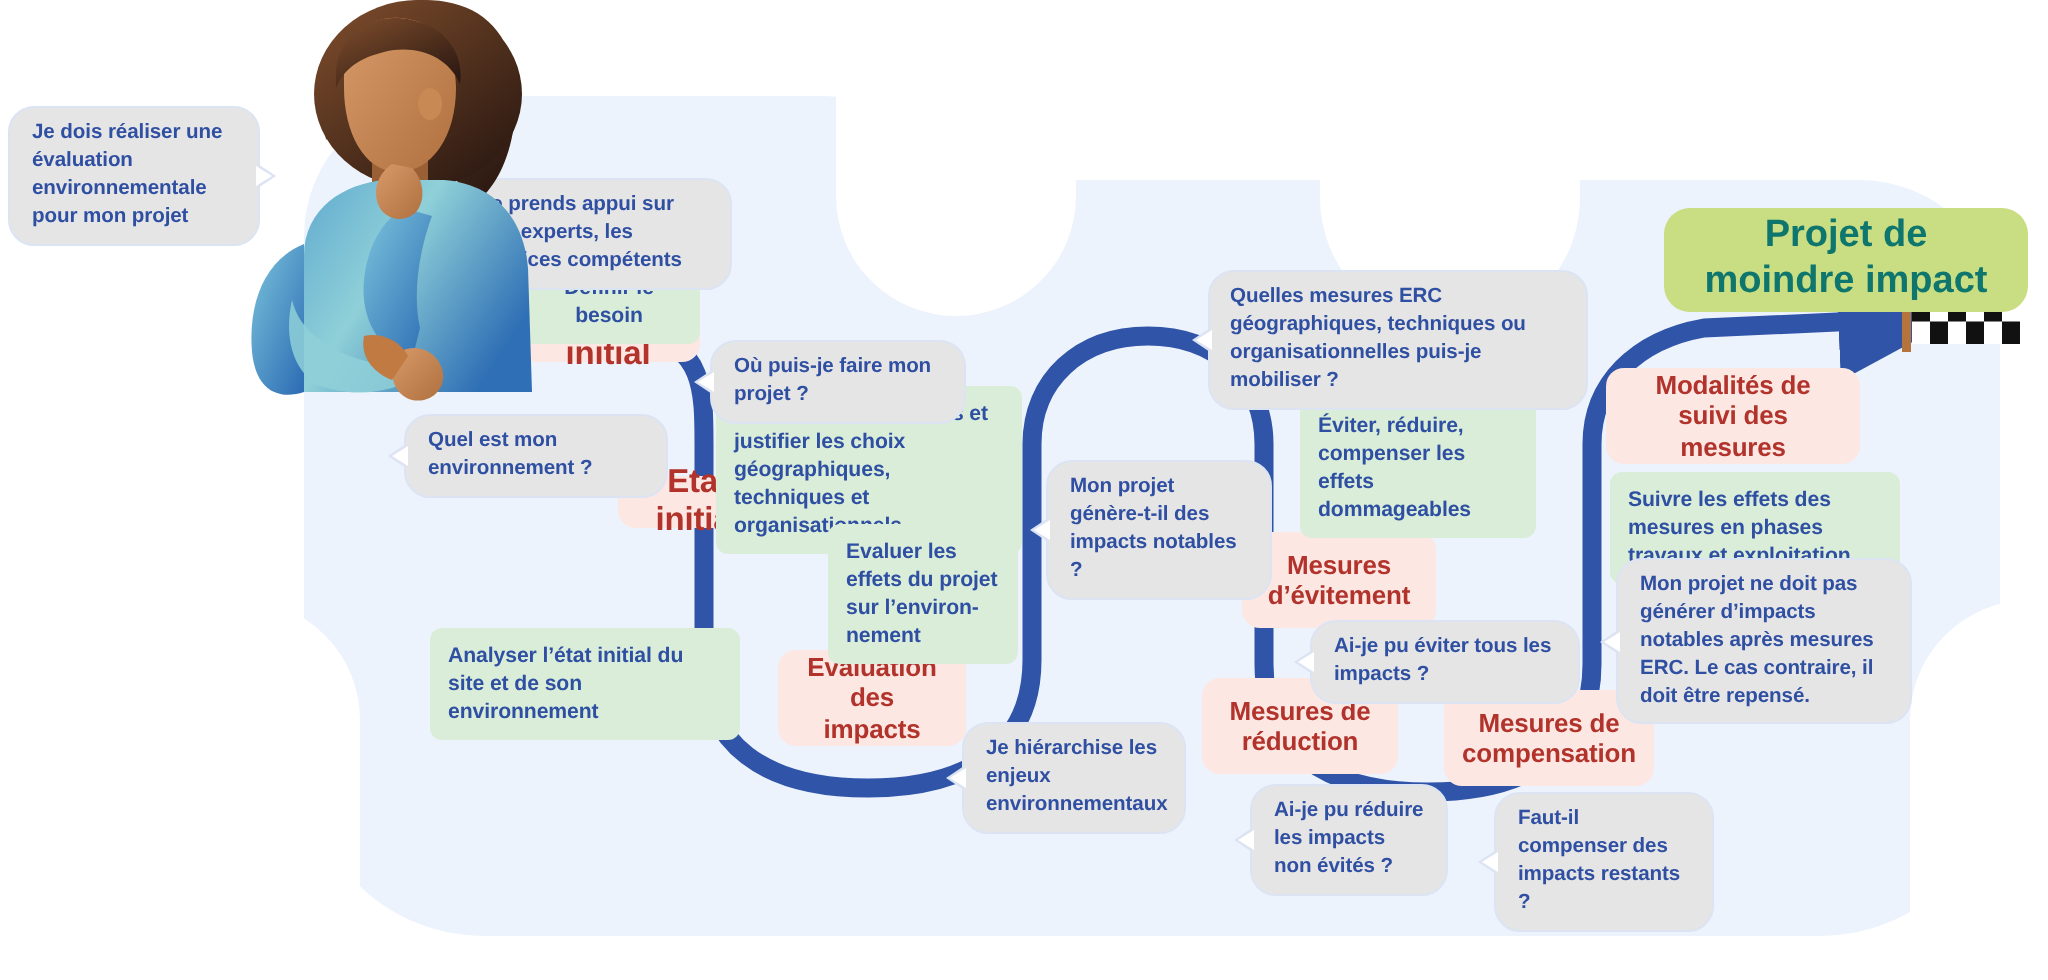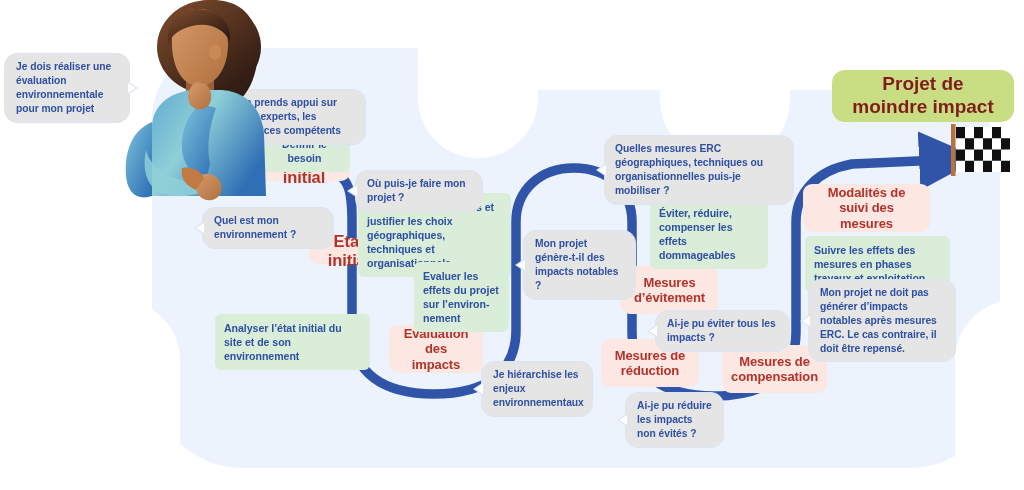--- a/index.html
+++ b/index.html
@@ -45,23 +45,23 @@
     display:flex;align-items:center;justify-content:center;
     line-height:1.18;padding:5px 11px;
     letter-spacing:-0.1px;
   }
   .node.one-line{font-size:16.5px;}
   .node.two-line{font-size:13px;}
 
   .goal{
     position:absolute;z-index:8;box-sizing:border-box;
     background:#C9DE82;border-radius:13px;
-    color:#7f1d1d;font-weight:700;font-size:19px;text-align:center;
+    color:#0f766e;font-weight:700;font-size:19px;text-align:center;
     display:flex;align-items:center;justify-content:center;
-    line-height:1.2;padding:6px 12px;
+    line-height:1.2;padding:6px 12px;margin-top:34px;
   }
 
   
   .tag{
     position:absolute;z-index:5;box-sizing:border-box;
     background:#D9EDD9;border-radius:6px;
     color:#2F4FA2;font-weight:700;font-size:10.6px;
     line-height:1.33;padding:7px 9px;
     letter-spacing:-0.05px;
   }
@@ -255,16 +255,17 @@
   <div class="bubble tail-left" style="left:481px;top:361px;width:112px;">Je hiérarchise les enjeux environnementaux</div>
 
   <div class="bubble tail-left" style="left:523px;top:230px;width:113px;">Mon projet génère-t-il des impacts notables ?</div>
 
   <div class="bubble tail-left" style="left:604px;top:135px;width:190px;padding-left:10px;">Quelles mesures ERC géographiques, techniques ou organisationnelles puis-je mobiliser ?</div>
 
   <div class="bubble tail-left" style="left:655px;top:310px;width:135px;">Ai-je pu éviter tous les impacts ?</div>
 
   <div class="bubble tail-left" style="left:625px;top:392px;width:99px;">Ai-je pu réduire les impacts non évités ?</div>
 
+  <div class="bubble tail-left" style="left:747px;top:396px;width:110px;">Faut-il compenser des impacts restants ?</div>
 
   <div class="bubble tail-left" style="left:808px;top:279px;width:148px;">Mon projet ne doit pas générer d’impacts notables après mesures ERC. Le cas contraire, il doit être repensé.</div>
 
 </div>
 
 </body></html>

